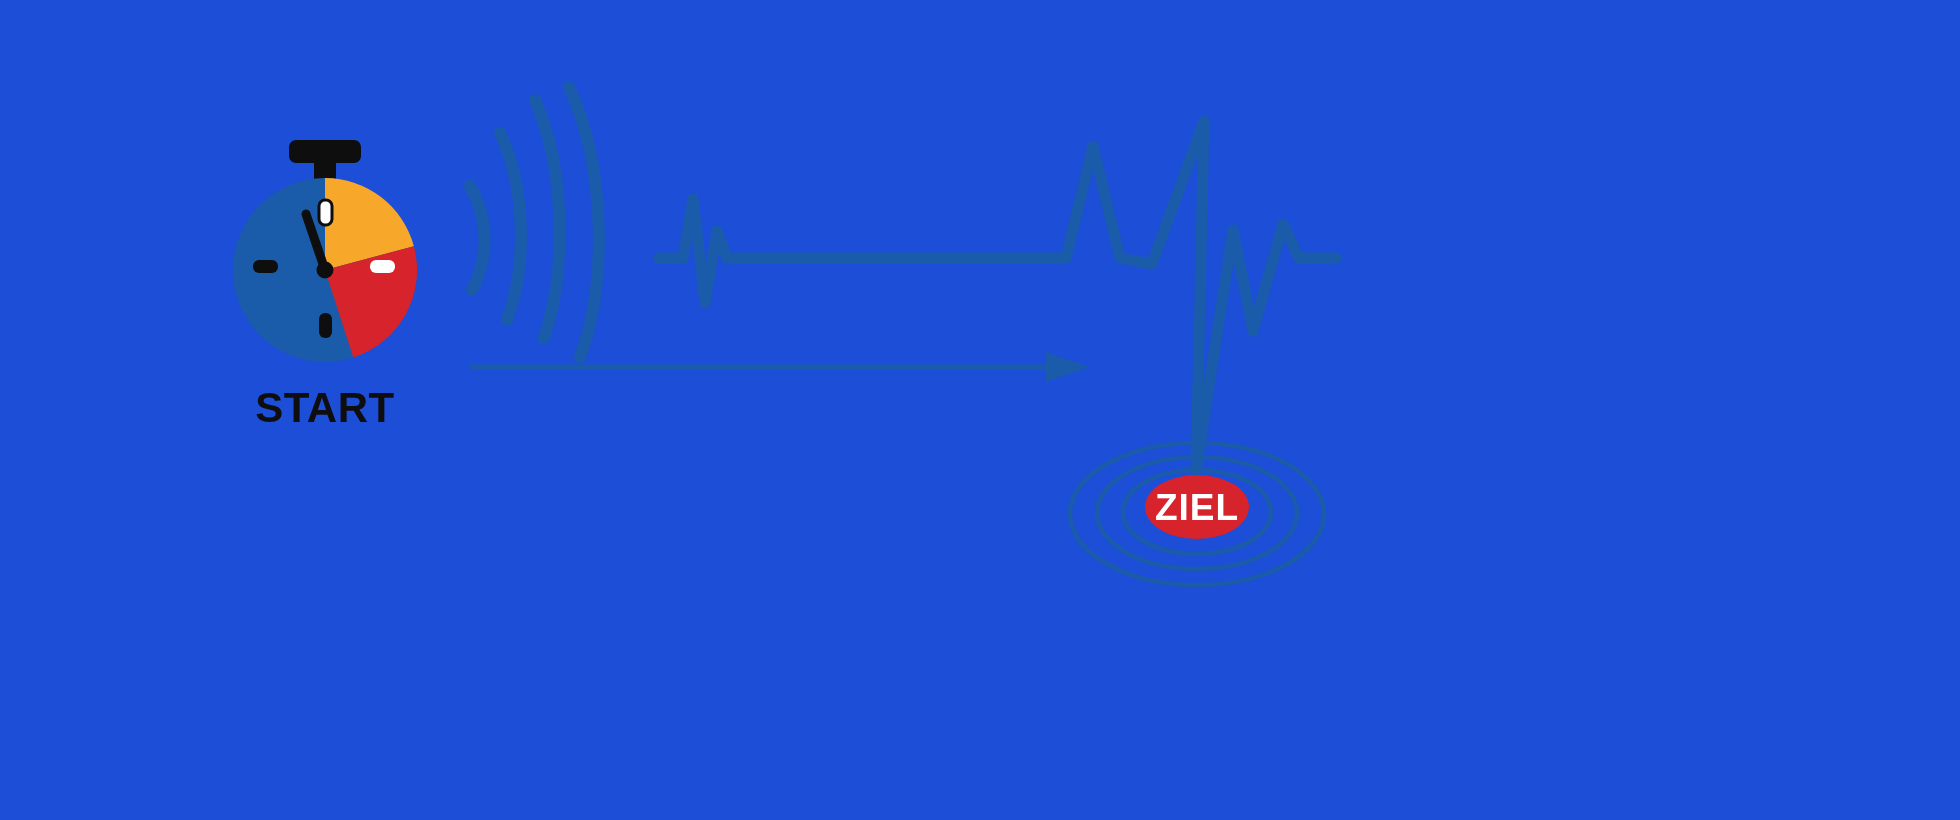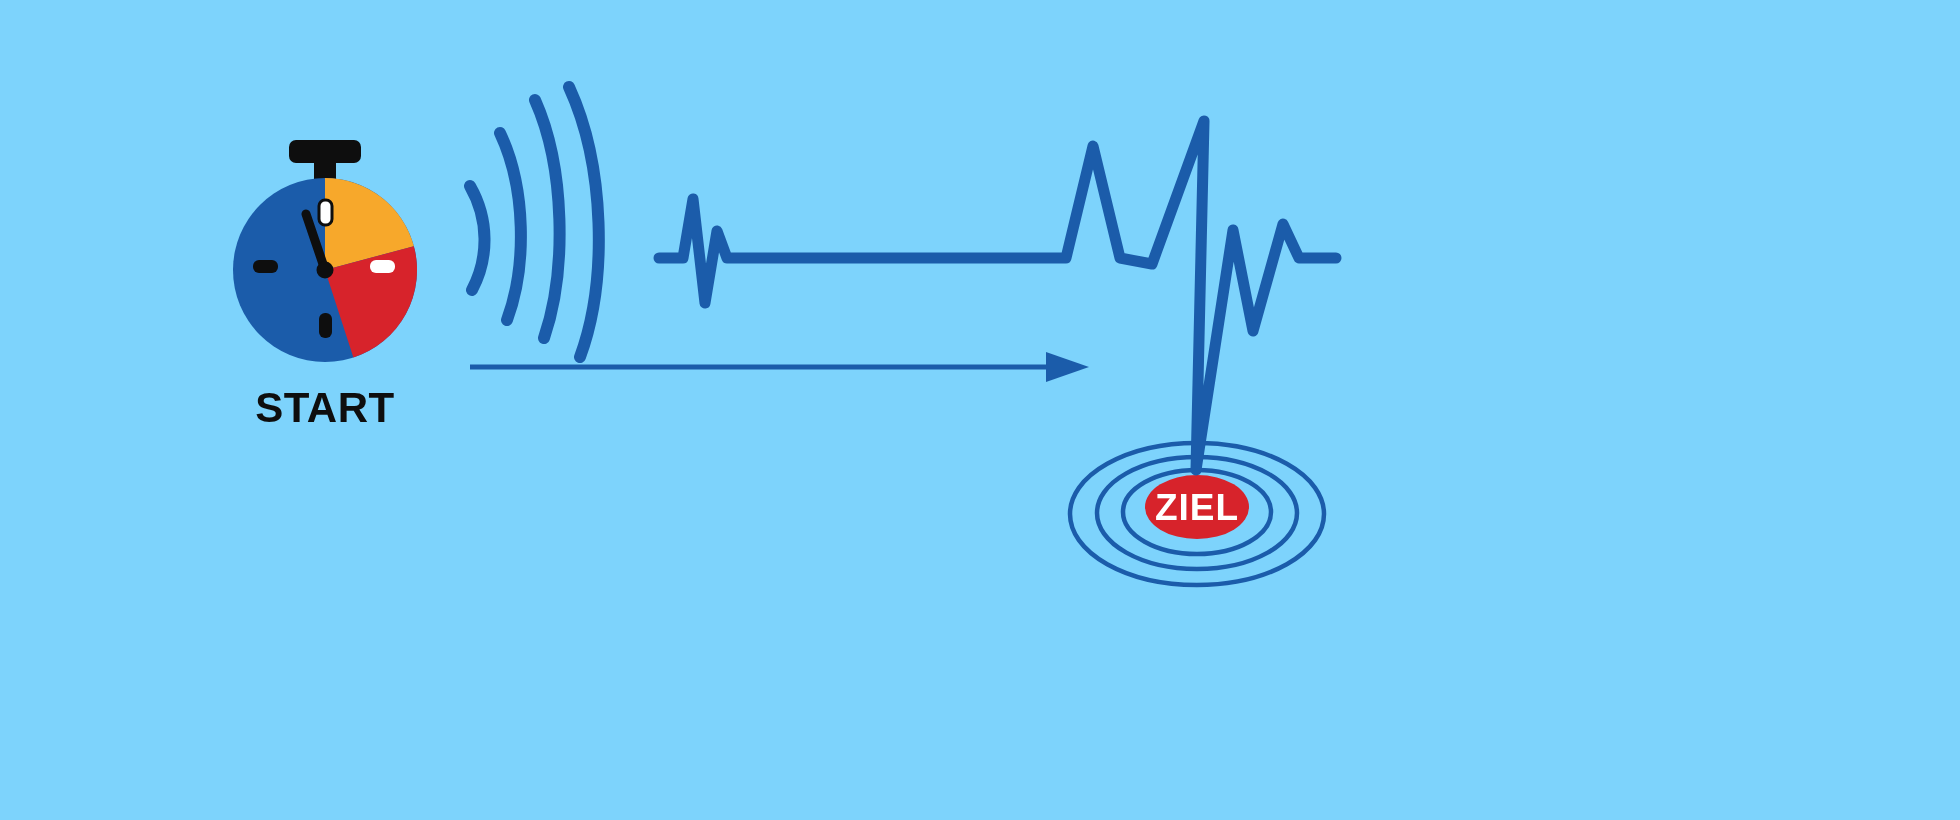--- a/index.html
+++ b/index.html
@@ -5,21 +5,21 @@
   html, body {
     margin: 0;
     padding: 0;
     background: #ffffff;
   }
   .stage {
     width: 1960px;
     height: 820px;
     margin: 0;
     position: relative;
-    background: #7dd3fc;
+    background: #1d4ed8;
     overflow: hidden;
   }
   .stage svg {
     display: block;
     width: 100%;
     height: 100%;
   }
   text {
     font-family: "Liberation Sans", sans-serif;
   }

